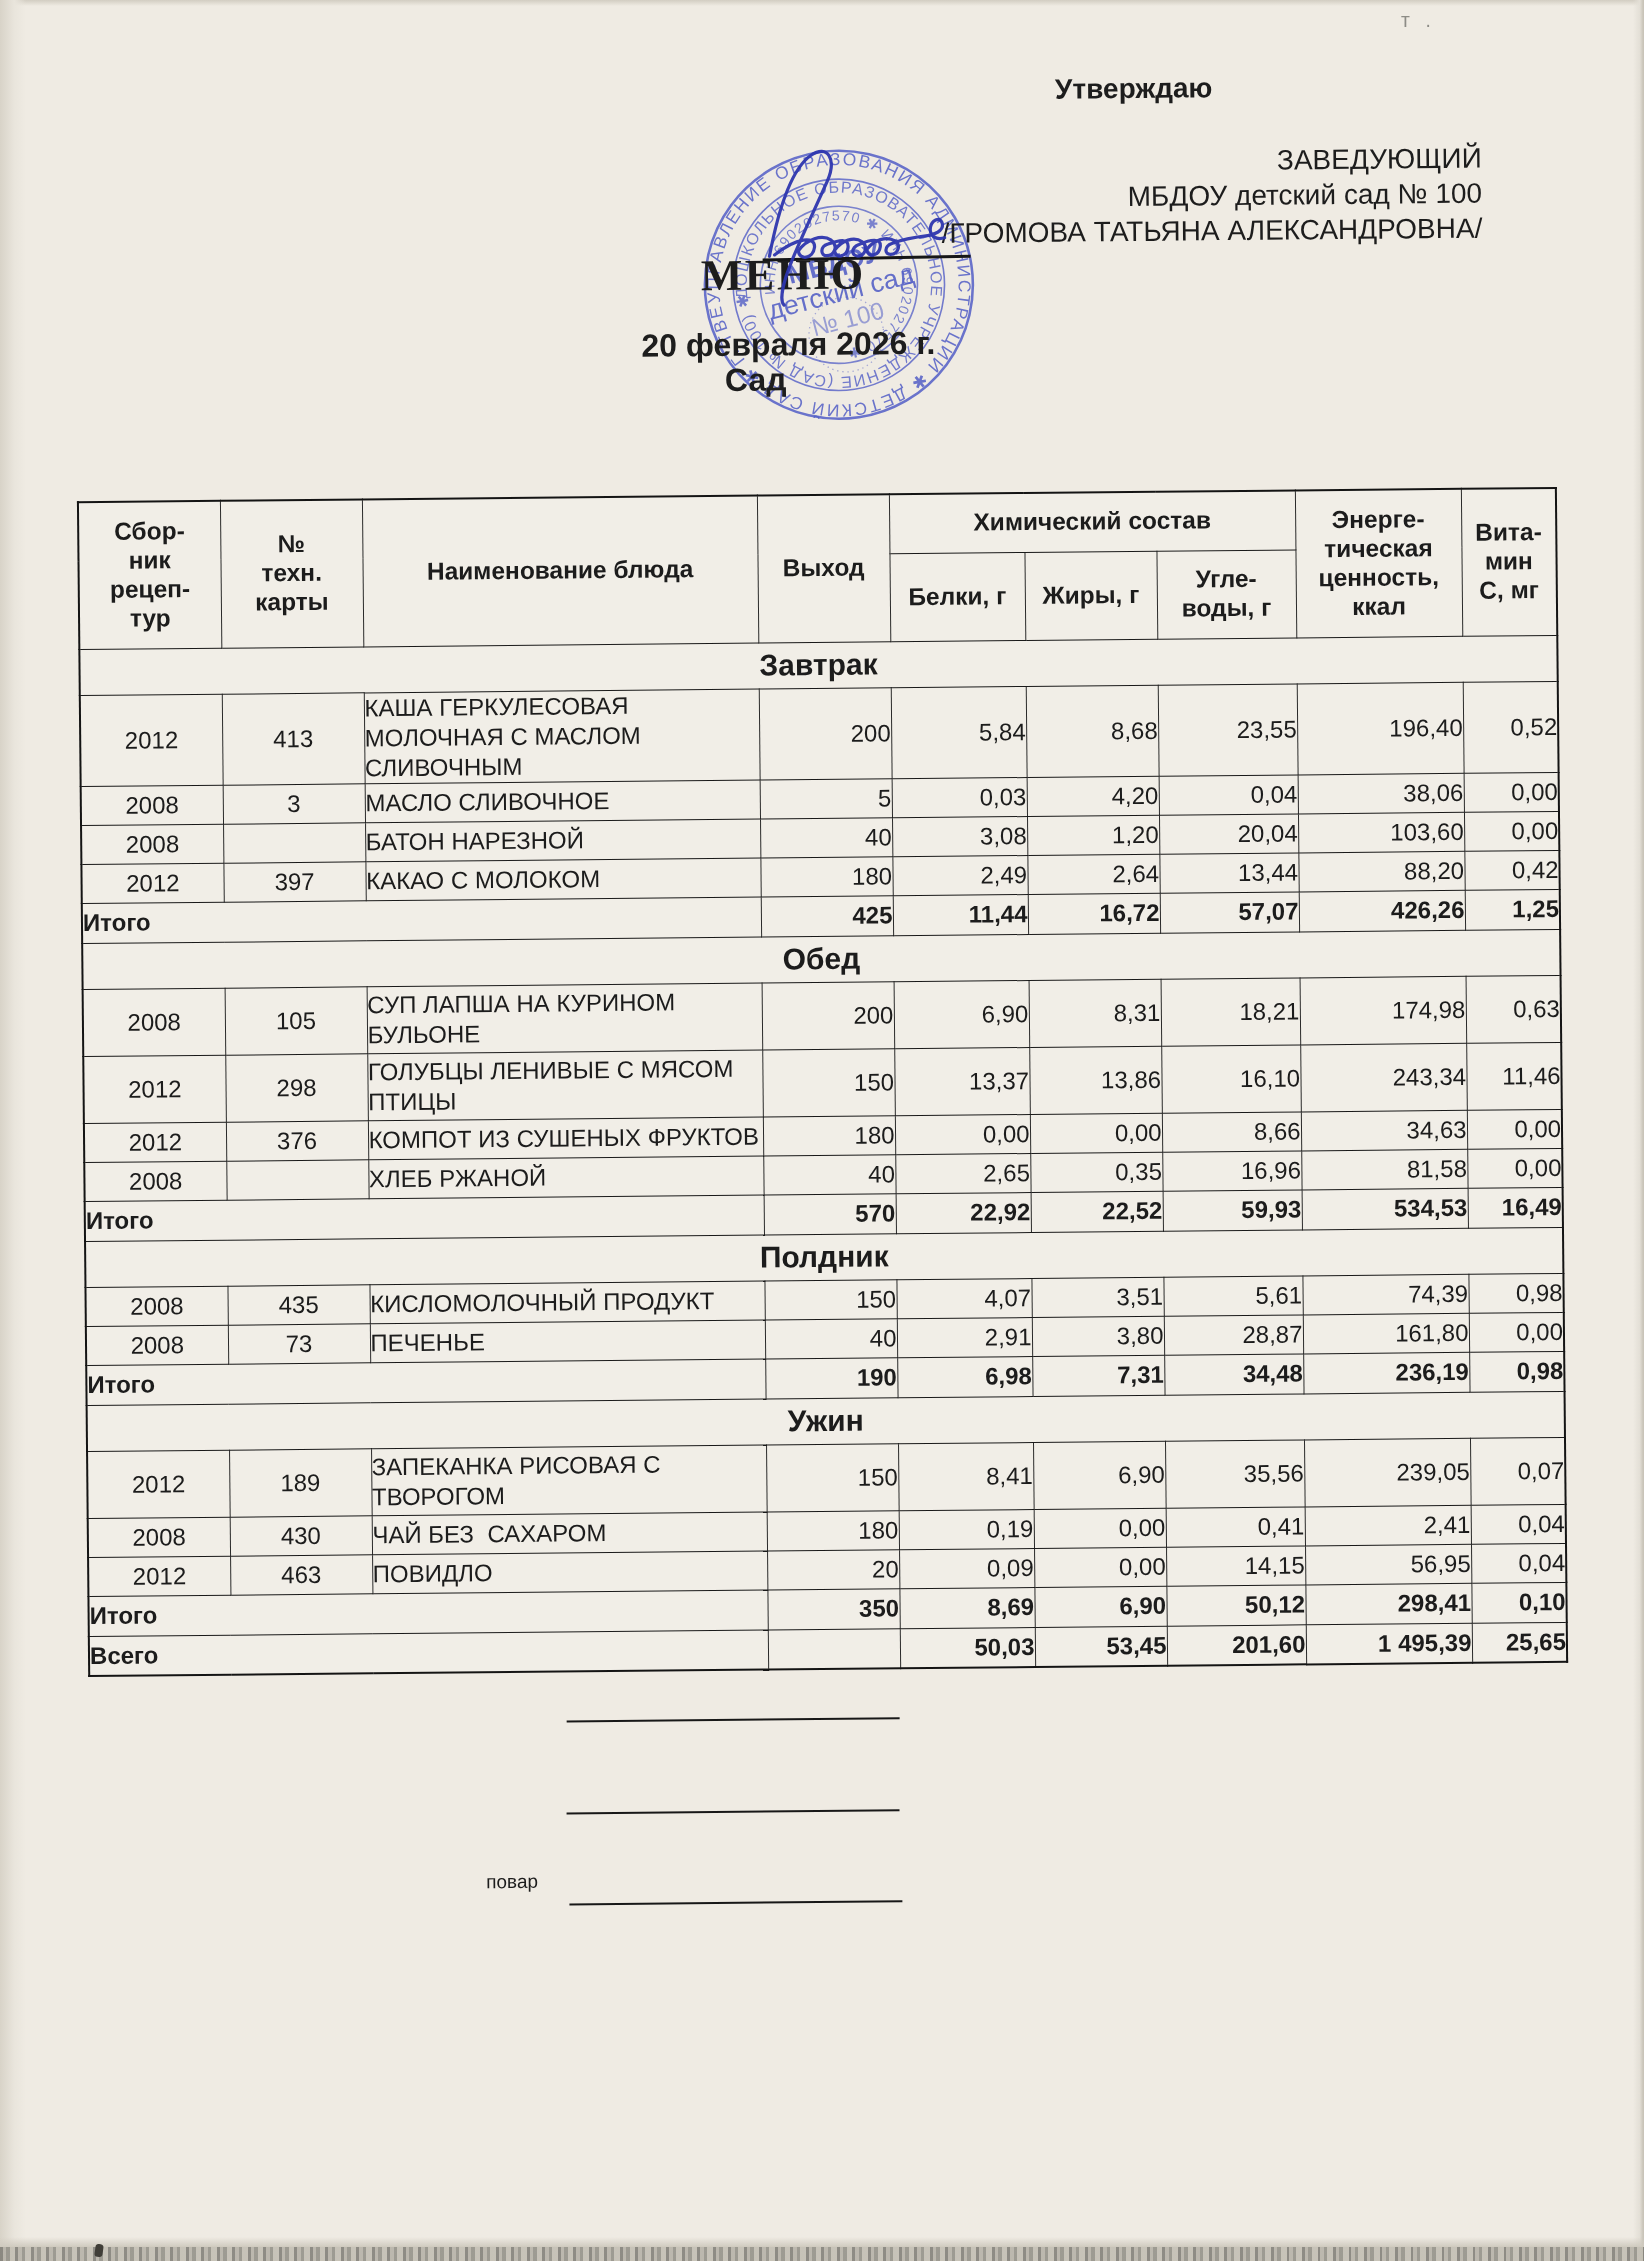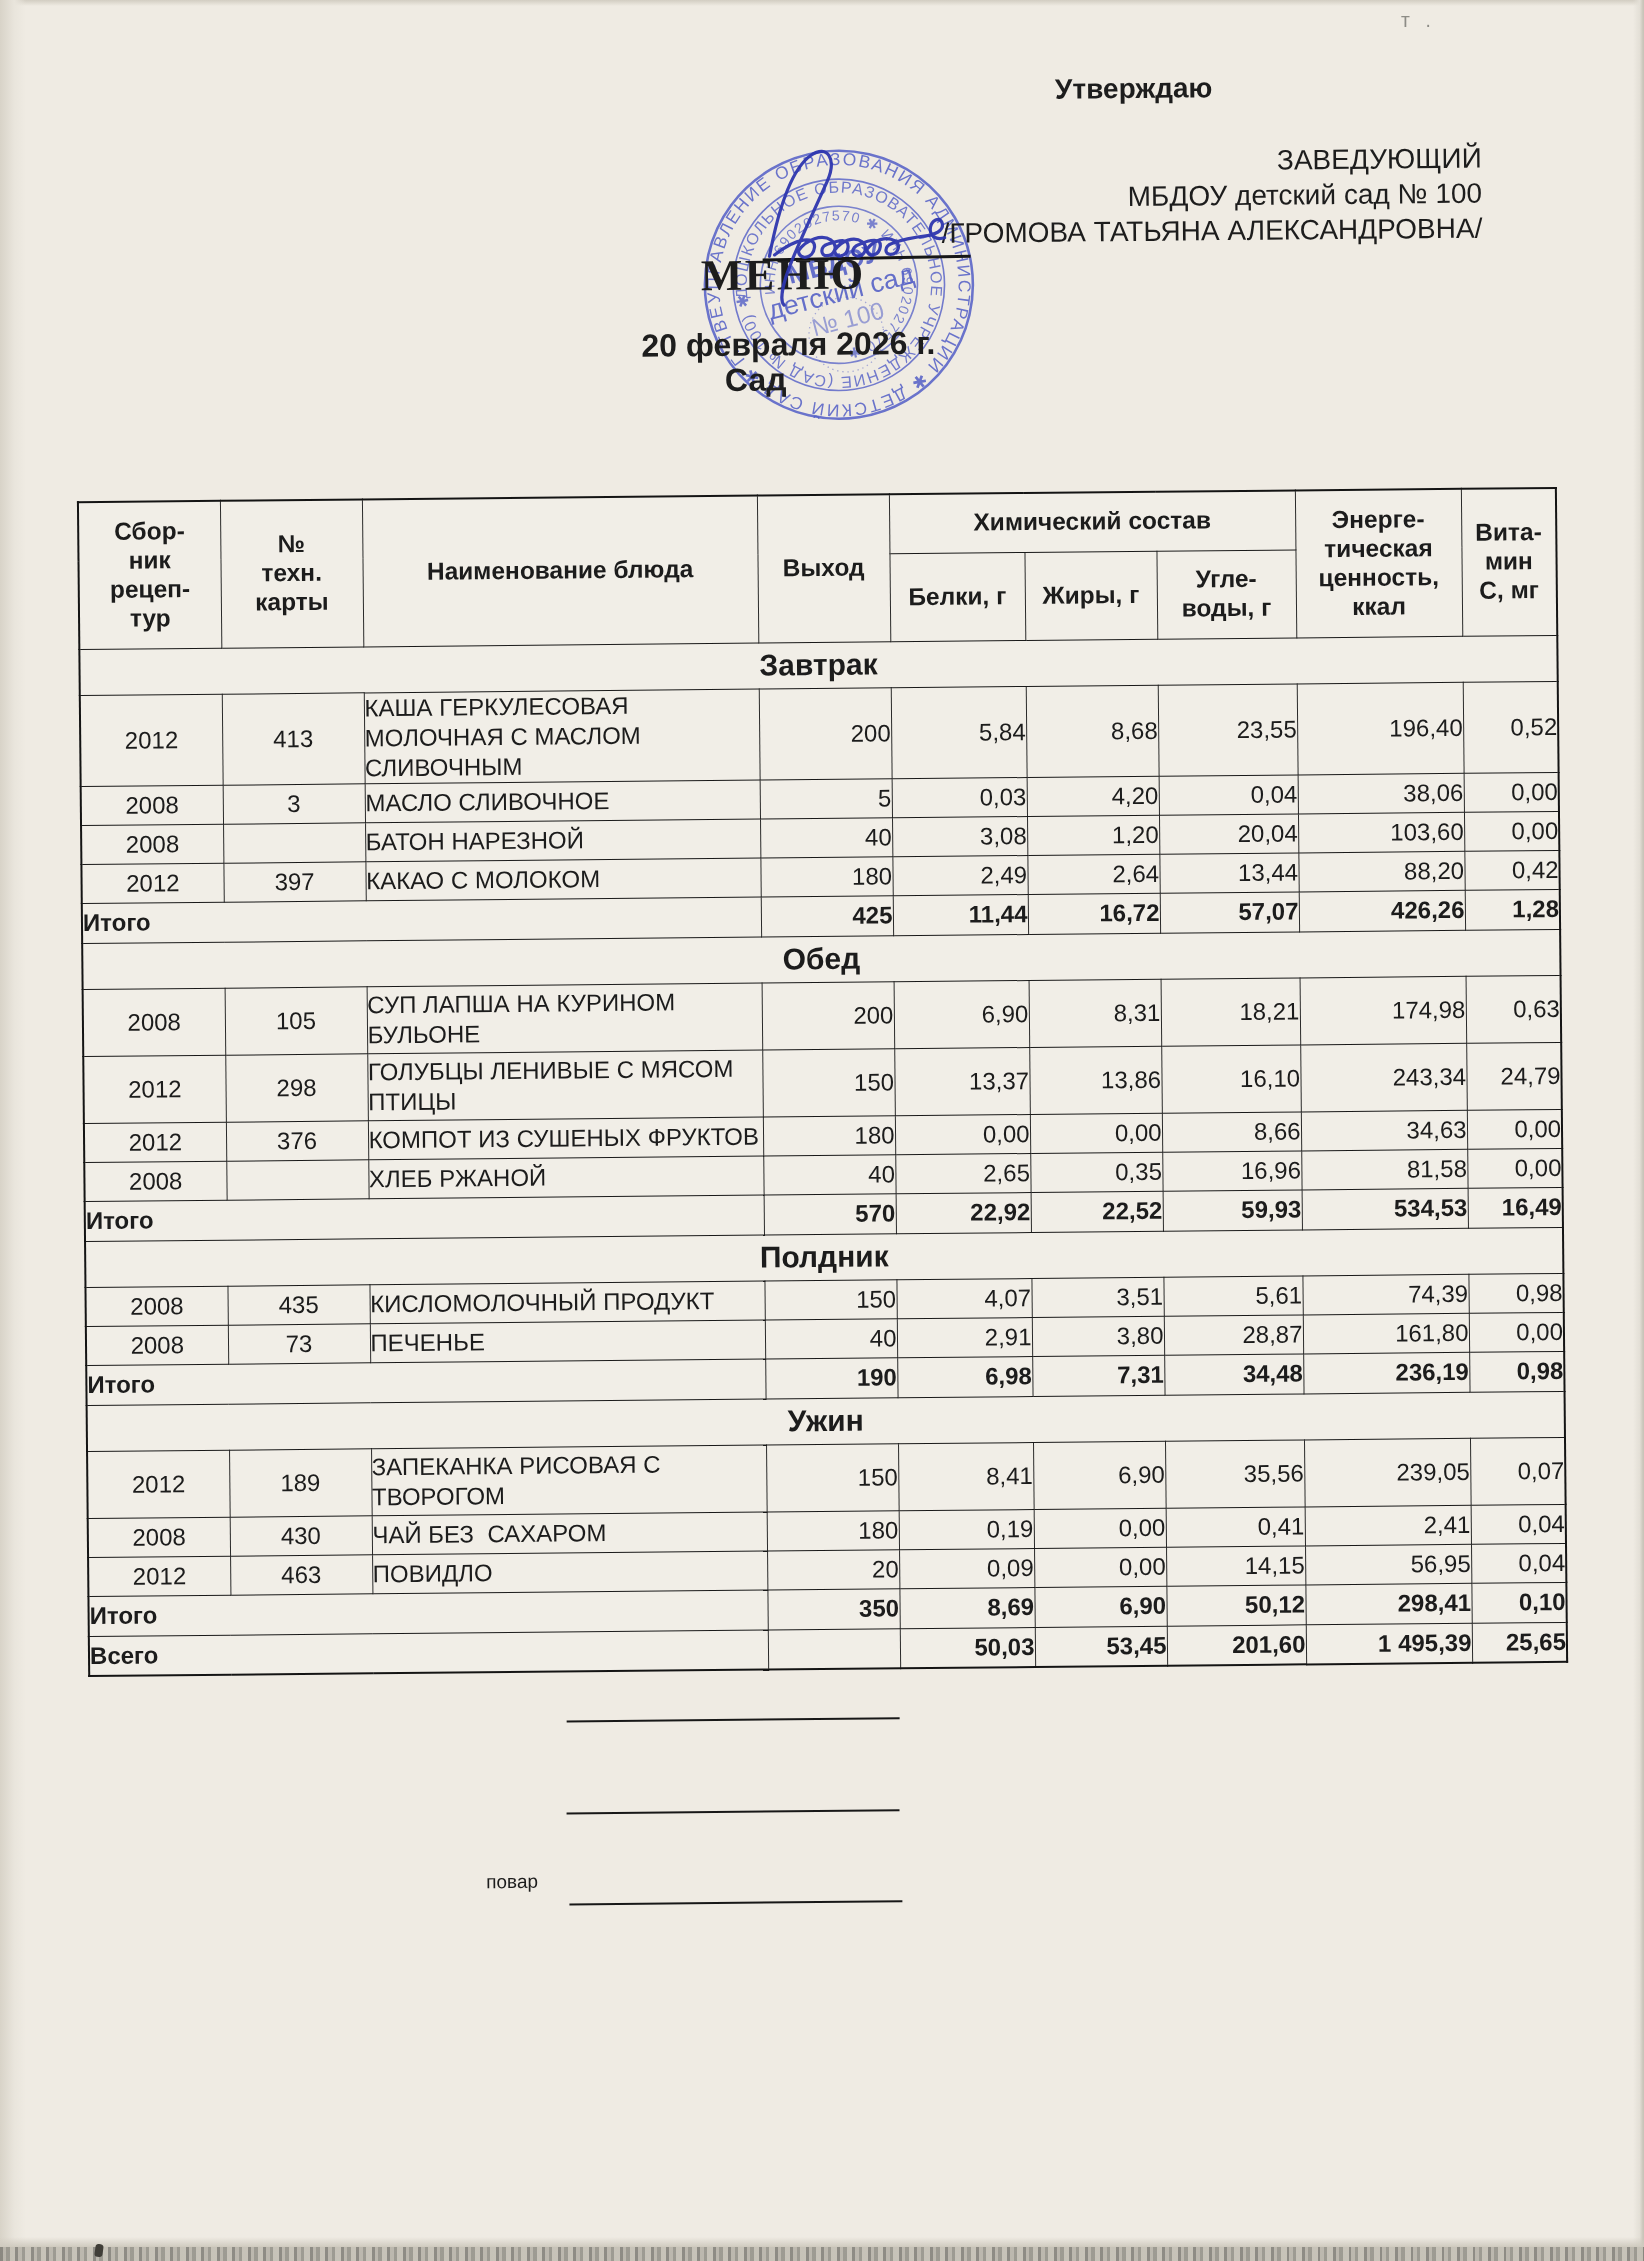--- a/index.html
+++ b/index.html
@@ -215,21 +215,21 @@
           <td class="c-num">88,20</td>
           <td class="c-num">0,42</td>
         </tr>
         <tr class="r-total">
           <td class="c-label" colspan="3">Итого</td>
           <td class="c-num c-bold">425</td>
           <td class="c-num c-bold">11,44</td>
           <td class="c-num c-bold">16,72</td>
           <td class="c-num c-bold">57,07</td>
           <td class="c-num c-bold">426,26</td>
-          <td class="c-num c-bold">1,28</td>
+          <td class="c-num c-bold">1,25</td>
         </tr>
         <tr class="r-banner">
           <td class="banner-cell" colspan="9">Обед</td>
         </tr>
         <tr class="r-dish r-tall">
           <td class="c-code">2008</td>
           <td class="c-code">105</td>
           <td class="c-dish">СУП ЛАПША НА КУРИНОМ БУЛЬОНЕ</td>
           <td class="c-num">200</td>
           <td class="c-num">6,90</td>
@@ -240,21 +240,21 @@
         </tr>
         <tr class="r-dish r-tall">
           <td class="c-code">2012</td>
           <td class="c-code">298</td>
           <td class="c-dish">ГОЛУБЦЫ ЛЕНИВЫЕ С МЯСОМ ПТИЦЫ</td>
           <td class="c-num">150</td>
           <td class="c-num">13,37</td>
           <td class="c-num">13,86</td>
           <td class="c-num">16,10</td>
           <td class="c-num">243,34</td>
-          <td class="c-num">24,79</td>
+          <td class="c-num">11,46</td>
         </tr>
         <tr class="r-dish">
           <td class="c-code">2012</td>
           <td class="c-code">376</td>
           <td class="c-dish">КОМПОТ ИЗ СУШЕНЫХ ФРУКТОВ</td>
           <td class="c-num">180</td>
           <td class="c-num">0,00</td>
           <td class="c-num">0,00</td>
           <td class="c-num">8,66</td>
           <td class="c-num">34,63</td>

